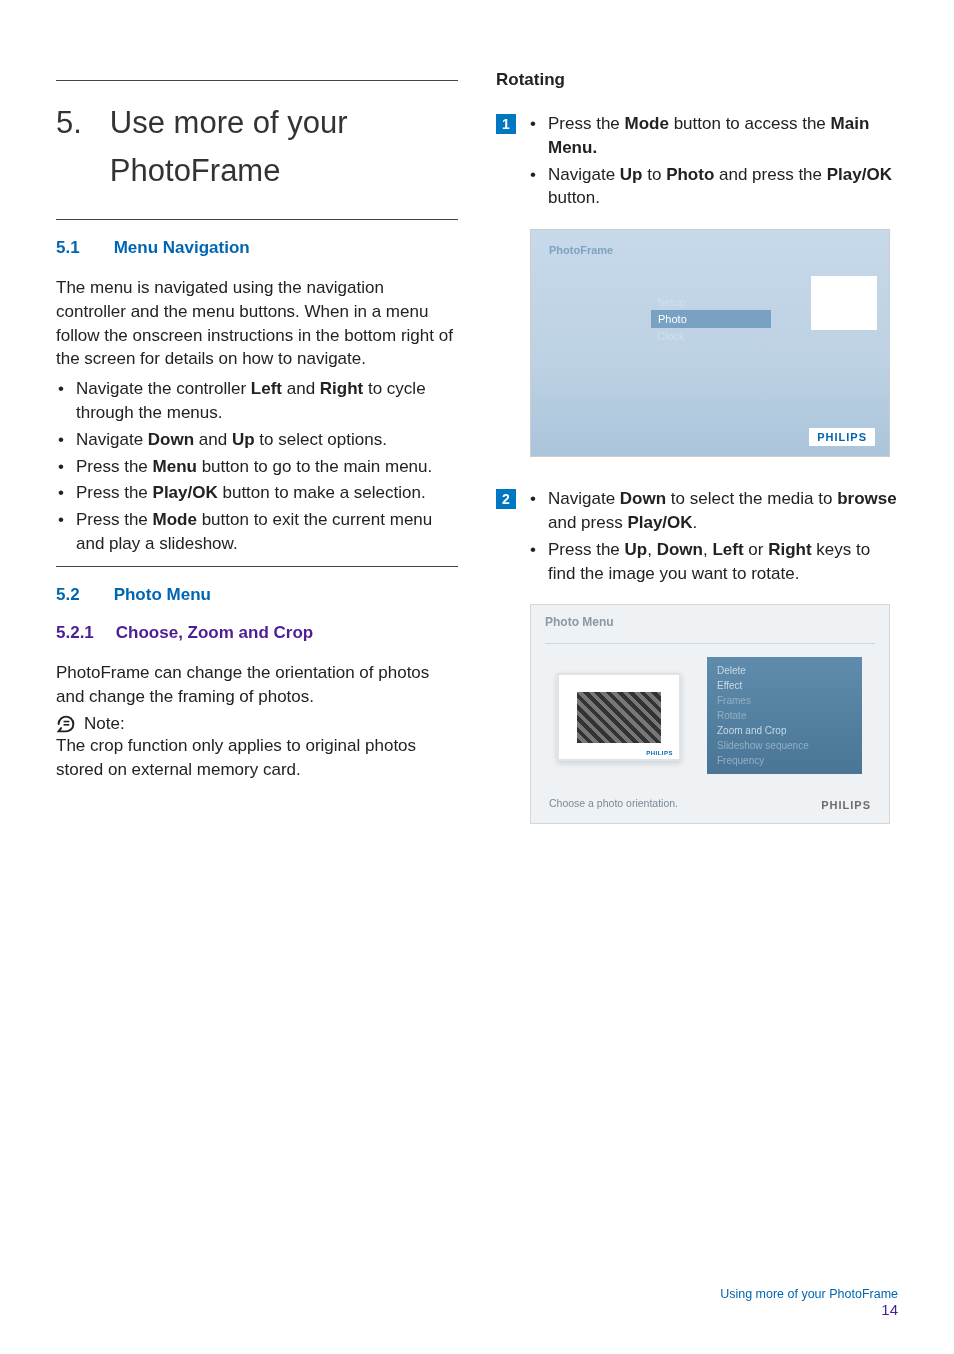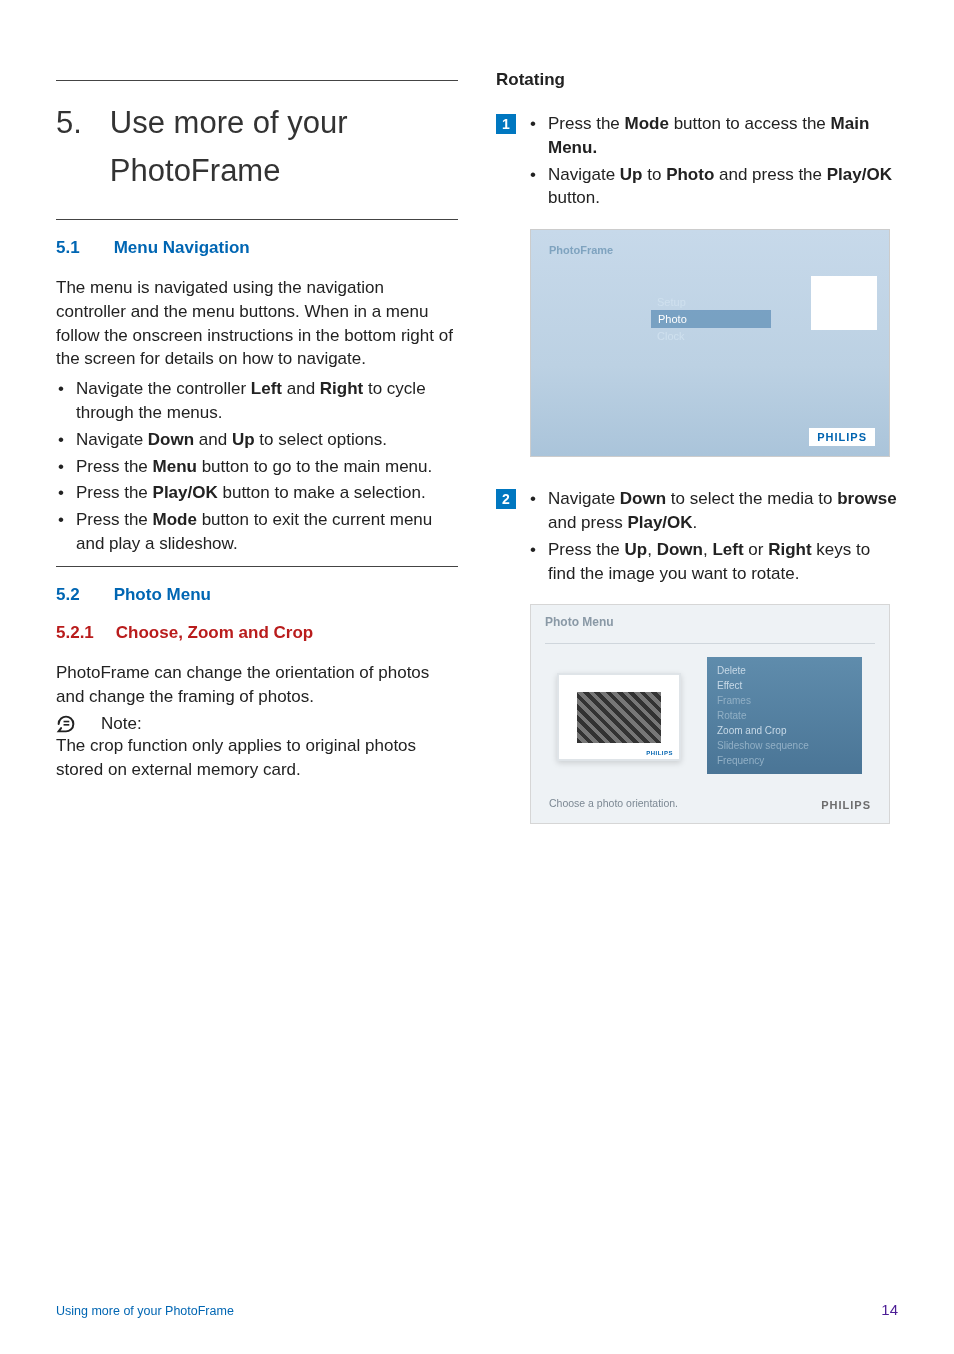--- a/index.html
+++ b/index.html
@@ -40,21 +40,21 @@
     display: flex;
     gap: 34px;
     color: #0066b3;
     font-weight: bold;
     font-size: 17px;
     margin-bottom: 18px;
   }
   .subsection-h {
     display: flex;
     gap: 22px;
-    color: #b91c1c;
+    color: #4c1d95;
     font-weight: bold;
     font-size: 17px;
     margin-bottom: 18px;
   }
   .body-text {
     font-size: 17px;
     line-height: 1.4;
     margin-bottom: 6px;
   }
   ul.bullets {
@@ -71,21 +71,21 @@
   ul.bullets > li::before {
     content: "•";
     position: absolute;
     left: 2px;
     top: 0;
   }
   .b { font-weight: bold; }
   .note-line {
     display: flex;
     align-items: center;
-    gap: 25px;
+    gap: 8px;
     font-size: 17px;
   }
   .note-icon {
     width: 20px; height: 18px;
     display: inline-block;
   }
   .right-heading {
     font-weight: bold;
     font-size: 17px;
     margin-bottom: 22px;
@@ -234,20 +234,21 @@
   }
   .footer {
     position:absolute;
     left:56px;
     right:56px;
     bottom:36px;
     display:flex;
     justify-content:space-between;
     align-items:flex-end;
     font-size:13px;
+    flex-direction:column;
   }
   .footer-left { color:#0066b3; font-size:12.5px; }
   .footer-right { color:#4c1d95; font-size:15px; }
 </style>
 </head>
 <body>
 
 <div class="columns">
 
   <div class="col">

